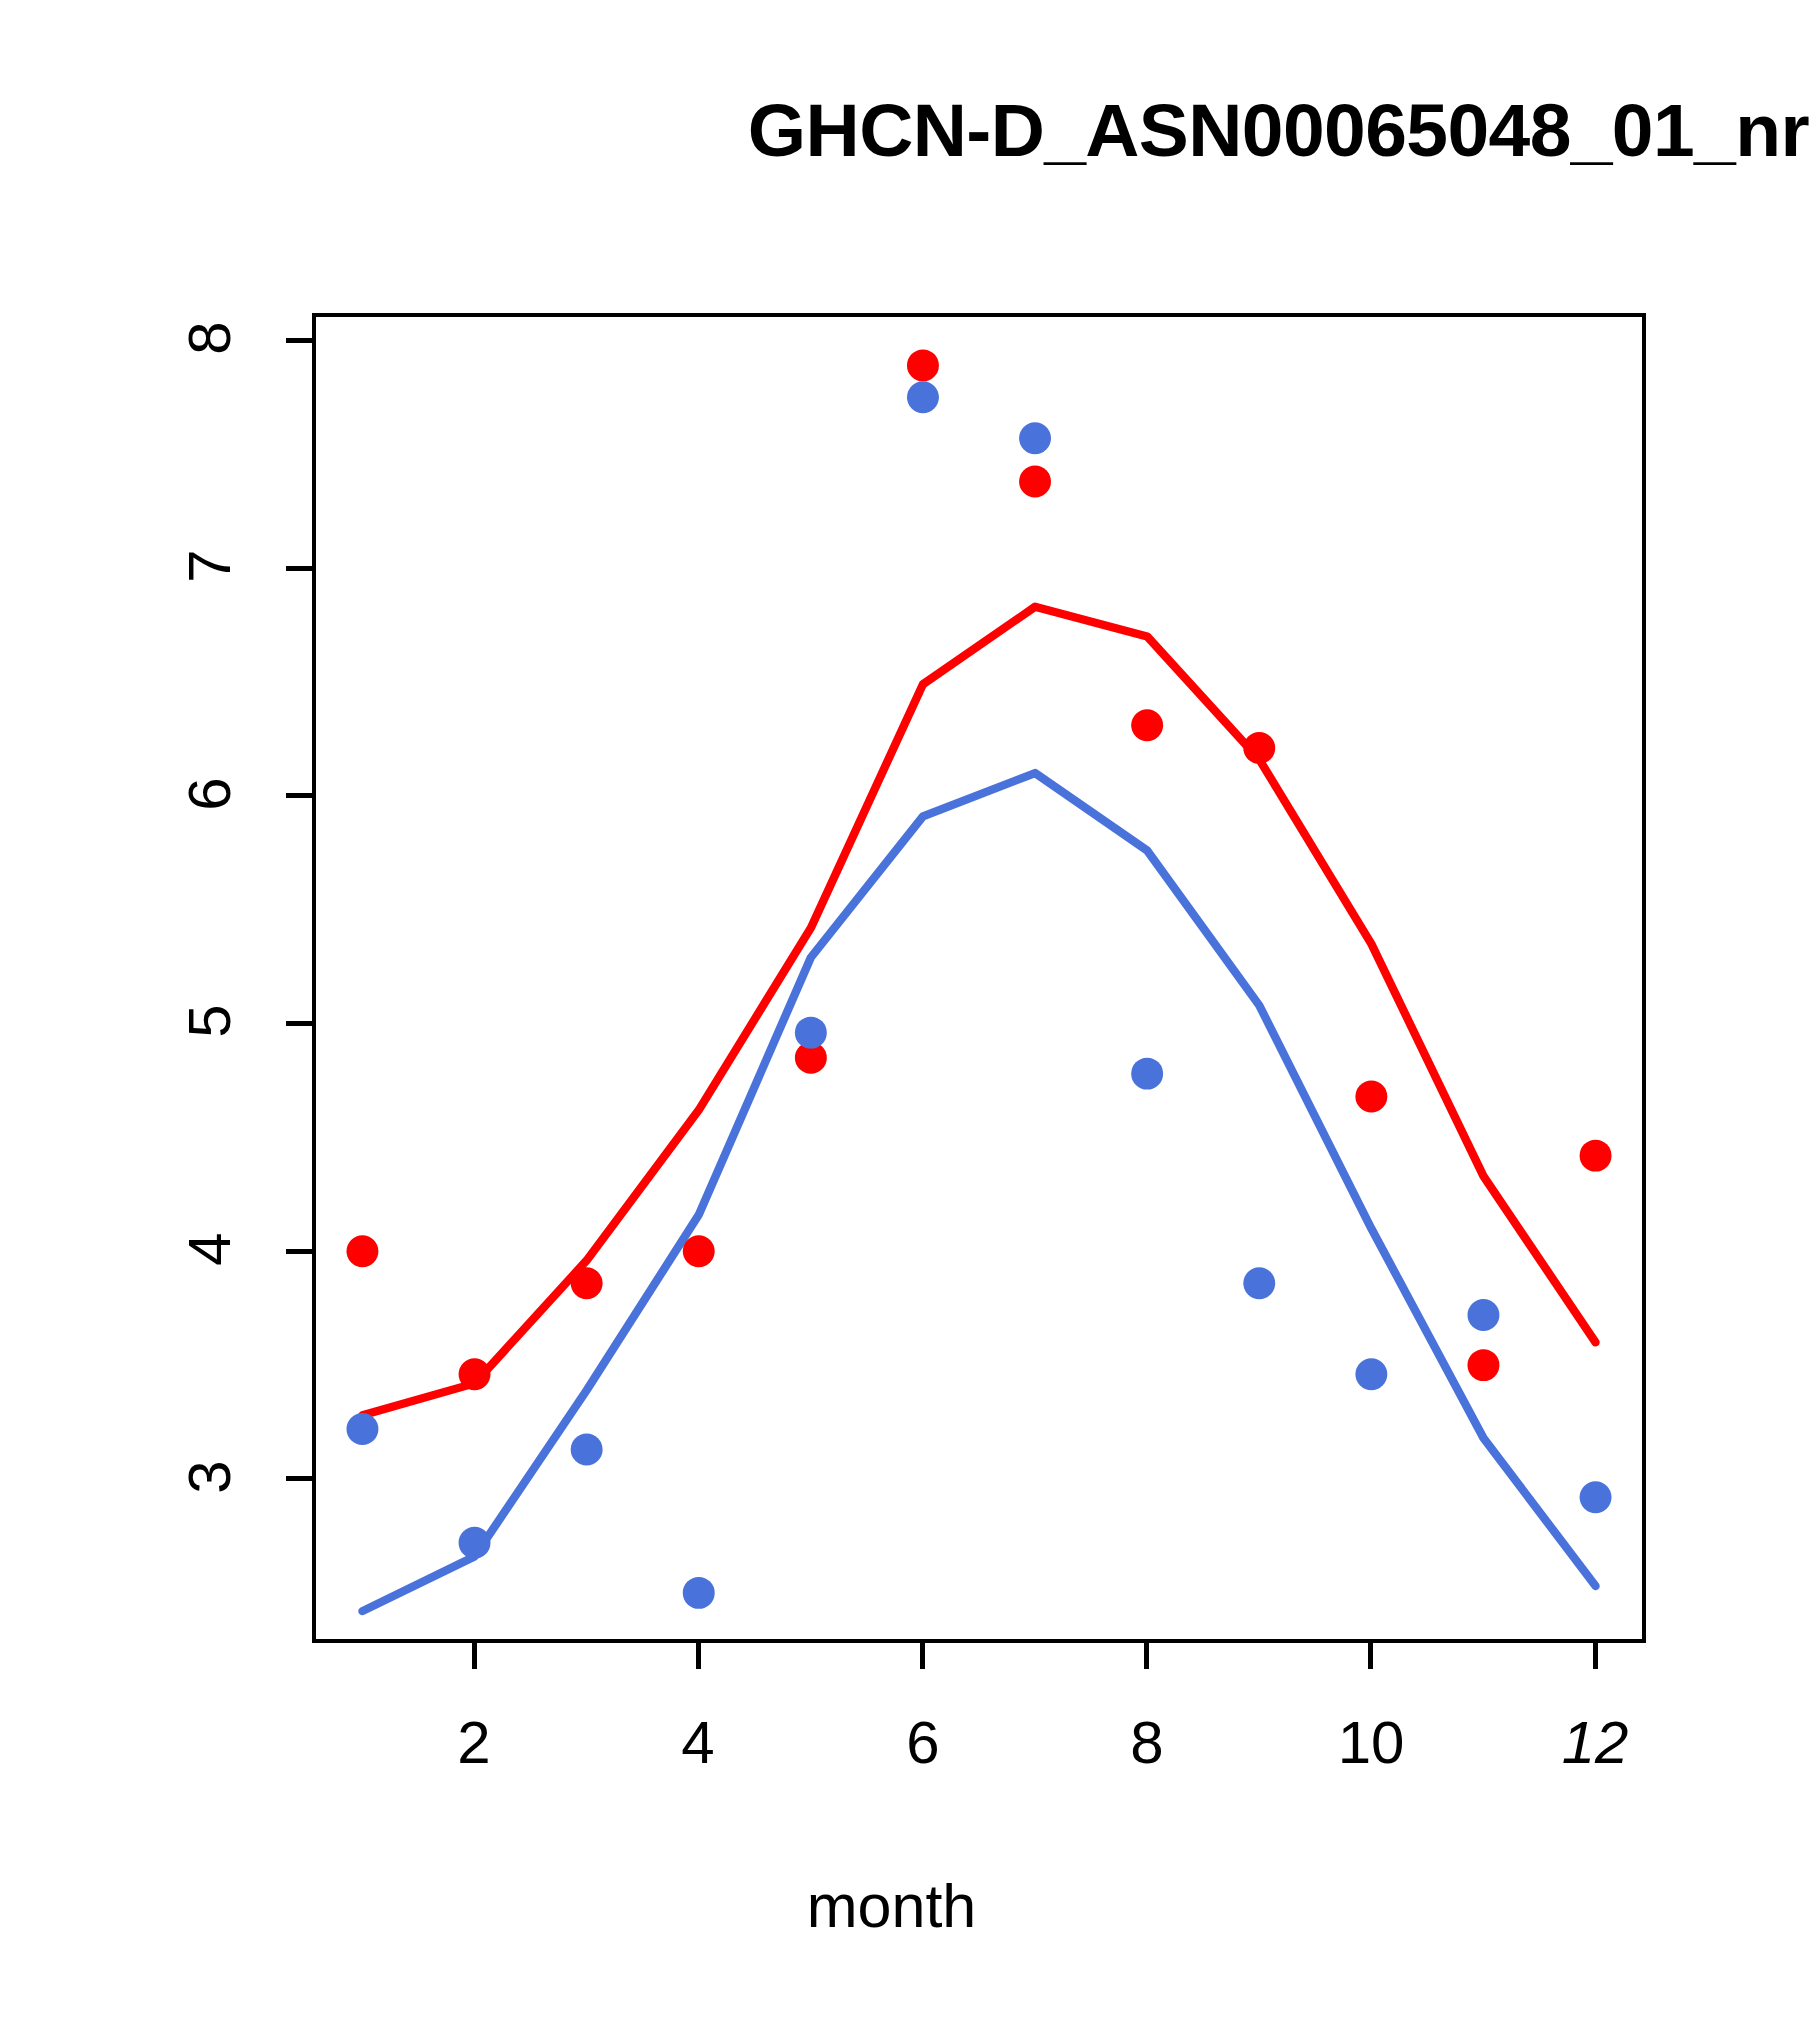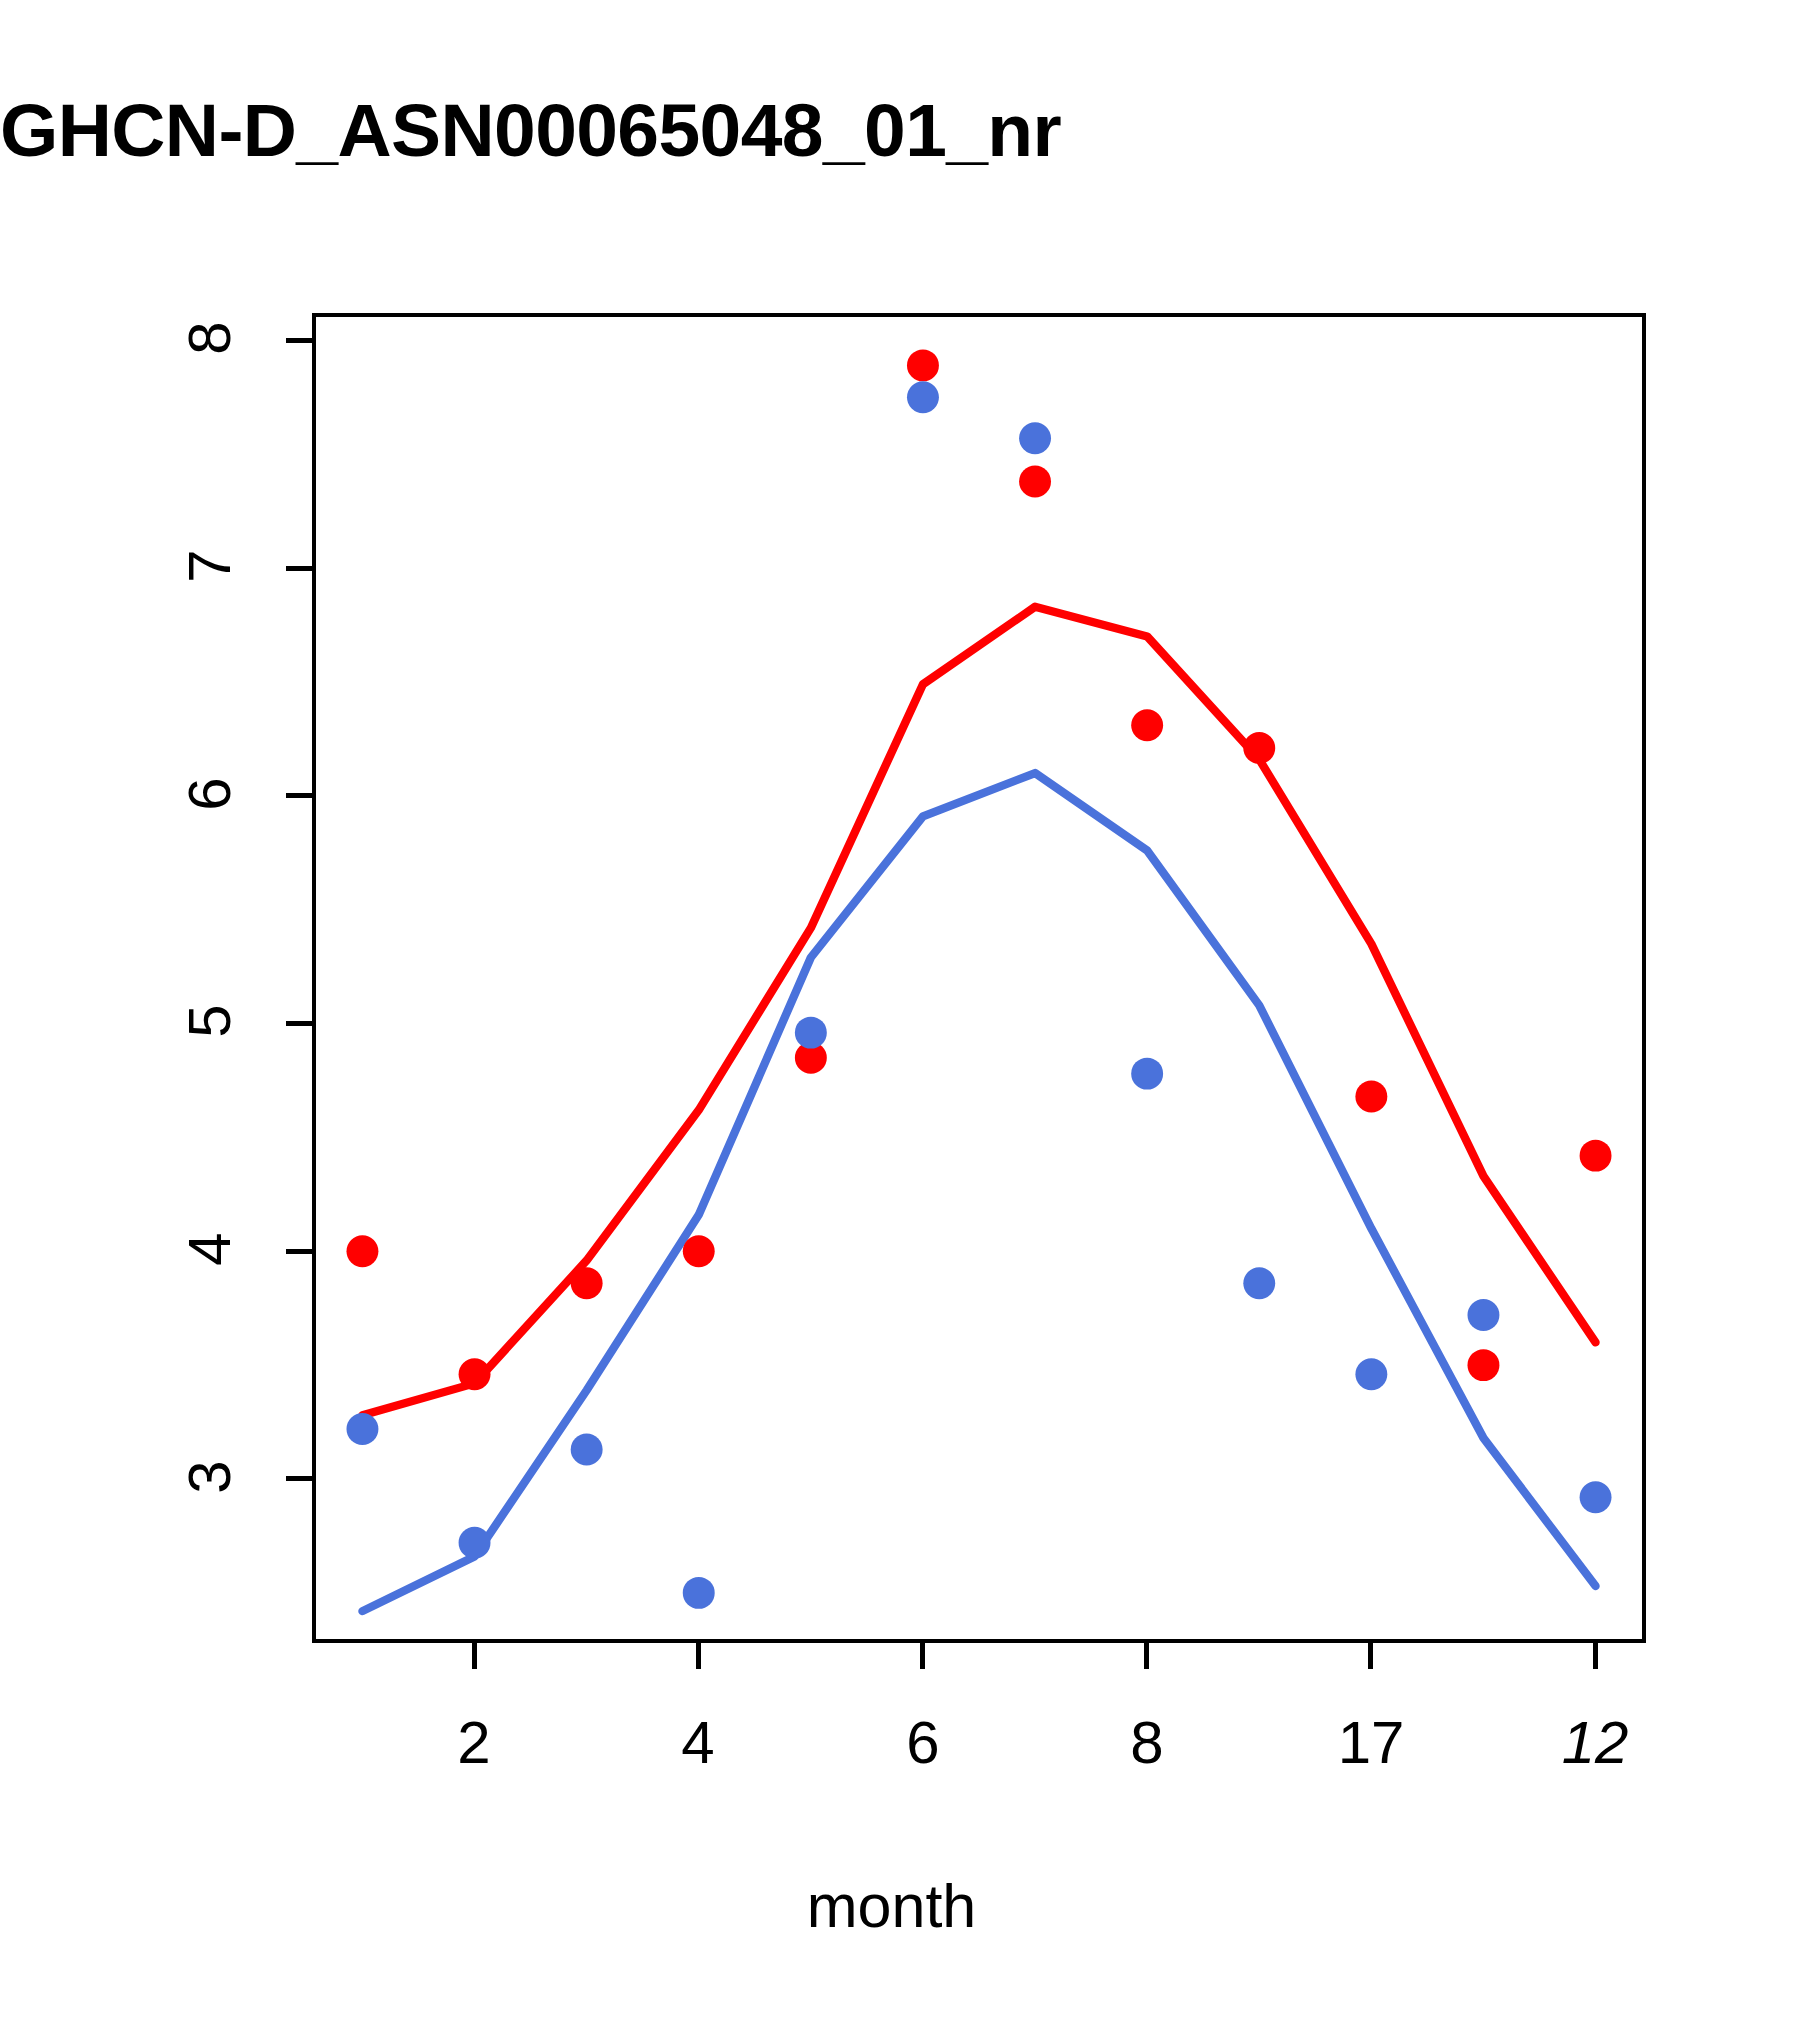--- a/index.html
+++ b/index.html
@@ -1,21 +1,21 @@
 <!DOCTYPE html>
 <html style="font-size:10.2px"><head>
 <meta charset="utf-8">
 <style>
   html,body{margin:0;padding:0;background:#ffffff;}
   body{width:1809px;height:2035px;font-family:"Liberation Sans",sans-serif;color:#000;}
   #root{position:relative;width:1809px;height:2035px;background:#fff;overflow:hidden;}
 
   #chart-title{
     position:absolute;left:0;top:93px;width:1809px;
-    text-align:left;font-size:75px;font-weight:bold;
+    text-align:right;font-size:75px;font-weight:bold;
     letter-spacing:-0.6px;line-height:1;color:#000;
     font-family:"Liberation Sans",sans-serif;
   }
 
   #plot-area{
     position:absolute;left:312px;top:313px;width:1334px;height:1330px;
   }
   #plot-frame{
     position:absolute;inset:0;
     border:4.5px solid #000;
@@ -102,21 +102,21 @@
       <div class="y-tick-label" style="width: 128px; left: 146px; top: 308px;">8</div>
       <div class="tick-line" style="left: 472px; top: 1643px; width: 4.5px; height: 25.5px;"></div>
       <div class="x-tick-label" style="width: 192px; left: 378px; top: 1713px;">2</div>
       <div class="tick-line" style="left: 696px; top: 1643px; width: 4.5px; height: 25.5px;"></div>
       <div class="x-tick-label" style="width: 192px; left: 602px; top: 1713px;">4</div>
       <div class="tick-line" style="left: 920px; top: 1643px; width: 4.5px; height: 25.5px;"></div>
       <div class="x-tick-label" style="width: 192px; left: 827px; top: 1713px;">6</div>
       <div class="tick-line" style="left: 1144px; top: 1643px; width: 4.5px; height: 25.5px;"></div>
       <div class="x-tick-label" style="width: 192px; left: 1051px; top: 1713px;">8</div>
       <div class="tick-line" style="left: 1368px; top: 1643px; width: 4.5px; height: 25.5px;"></div>
-      <div class="x-tick-label" style="width: 192px; left: 1275px; top: 1713px;">17</div>
+      <div class="x-tick-label" style="width: 192px; left: 1275px; top: 1713px;">10</div>
       <div class="tick-line" style="left: 1593px; top: 1643px; width: 4.5px; height: 25.5px;"></div>
       <div class="x-tick-label" style="width: 192px; left: 1499px; top: 1713px; font-style: italic;">12</div>
     </div>
 
   <div id="x-axis-label">month</div>
 
 </div>
 
 
 </body></html>

